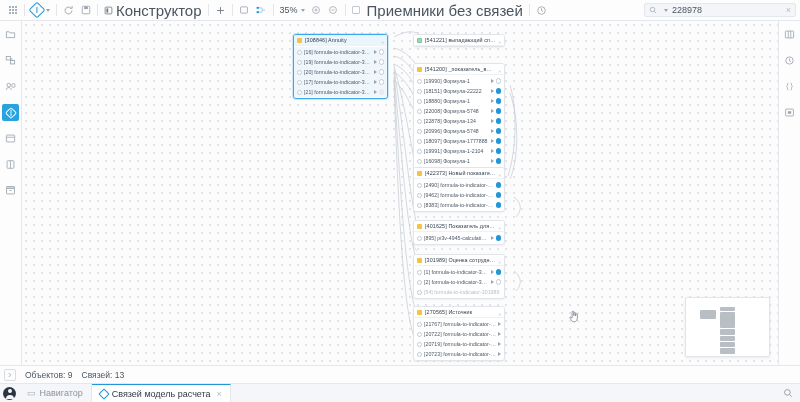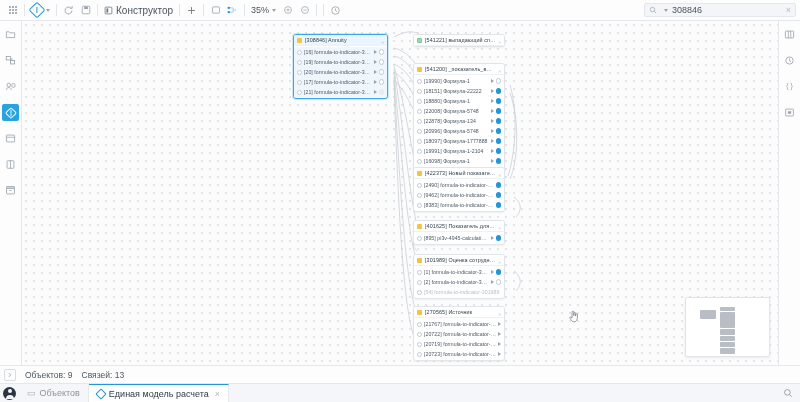--- a/index.html
+++ b/index.html
@@ -16,21 +16,21 @@
     position: absolute; top: 0; left: 0; width: 800px; height: 21px;
     background: #fdfdfd; border-bottom: 1px solid #e4e7ec;
     display: flex; align-items: center; gap: 0px; padding: 0 4px;
   }
   .tb-item {
     display: flex; align-items: center; justify-content: center;
     height: 17px; min-width: 17px; padding: 0 3px; border-radius: 2px;
     color: #9aa3ad; font-size: 9px; cursor: default;
   }
   .tb-sep { width: 1px; height: 12px; background: #e2e6ea; margin: 0 3px; }
-  .tb-label { font-size: 10px; color: #4a5560; padding-left: 3px; white-space: nowrap; }
+  .tb-label { font-size: 15px; color: #4a5560; padding-left: 3px; white-space: nowrap; }
   .grid-icon {
     display: grid; grid-template-columns: repeat(3, 2px); grid-template-rows: repeat(3, 2px);
     gap: 1px;
   }
   .grid-icon i { background: #a8b0b8; width: 2px; height: 2px; display: block; }
   .diamond-logo {
     width: 12px; height: 12px; border: 1.3px solid #1e9ad6; transform: rotate(45deg);
     border-radius: 2px; position: relative;
   }
   .diamond-logo::after {
@@ -257,35 +257,39 @@
           <path d="M8 5.5v5M5.5 8h5" stroke="#9aa3ad" stroke-width="1.1"></path>
         </svg>
     </div>
     <div class="tb-item">
       <svg width="10" height="10" viewBox="0 0 16 16">
           <circle cx="8" cy="8" r="5.5" fill="none" stroke="#9aa3ad" stroke-width="1.2"></circle>
           <path d="M5.5 8h5" stroke="#9aa3ad" stroke-width="1.1"></path>
         </svg>
     </div>
     <div class="tb-sep"></div>
+    <div class="tb-item">
+      <span class="chk"></span>
+      <span class="tb-label">Приемники без связей</span>
+    </div>
     <div class="tb-sep"></div>
     <div class="tb-item">
       <svg width="11" height="11" viewBox="0 0 16 16">
           <circle cx="8" cy="8" r="5.5" fill="none" stroke="#9aa3ad" stroke-width="1.2"></circle>
           <path d="M8 5v3.2l2.2 1.3" stroke="#9aa3ad" stroke-width="1.2" fill="none"></path>
         </svg>
     </div>
 
     <div class="search-box">
       <svg width="8" height="8" viewBox="0 0 16 16">
           <circle cx="7" cy="7" r="4.5" fill="none" stroke="#9aa3ad" stroke-width="1.4"></circle>
           <path d="M10.5 10.5L14 14" stroke="#9aa3ad" stroke-width="1.4"></path>
         </svg>
       <span class="caret"></span>
-      <span class="search-val">308846</span>
+      <span class="search-val">228978</span>
       <span class="search-x">×</span>
     </div>
   </div>
 
   <div class="rail-left">
     <div class="rail-btn">
       <svg width="11" height="11" viewBox="0 0 16 16">
           <path d="M2 4h4l1.2 1.6H14V12.5H2z" fill="none" stroke="currentColor" stroke-width="1.2"></path>
         </svg>
     </div>
@@ -628,25 +632,25 @@
     <span class="status-text">Объектов: 9</span>
     <span class="status-text">Связей: 13</span>
   </div>
 
   <div class="tabbar">
     <div class="avatar">
       <div class="avatar-circle"></div>
     </div>
     <div class="tab">
       <span class="tab-folder">▭</span>
-      <span>Объектов</span>
+      <span>Навигатор</span>
     </div>
     <div class="tab active">
       <span class="tab-diamond"></span>
-      <span>Единая модель расчета</span>
+      <span>Связей модель расчета</span>
       <span class="tab-close">×</span>
     </div>
     <div class="tab tab-spacer"></div>
     <div class="tab-search">
       <svg width="10" height="10" viewBox="0 0 16 16">
           <circle cx="7" cy="7" r="4.5" fill="none" stroke="#8d959d" stroke-width="1.4"></circle>
           <path d="M10.5 10.5L14 14" stroke="#8d959d" stroke-width="1.4"></path>
         </svg>
     </div>
   </div>

